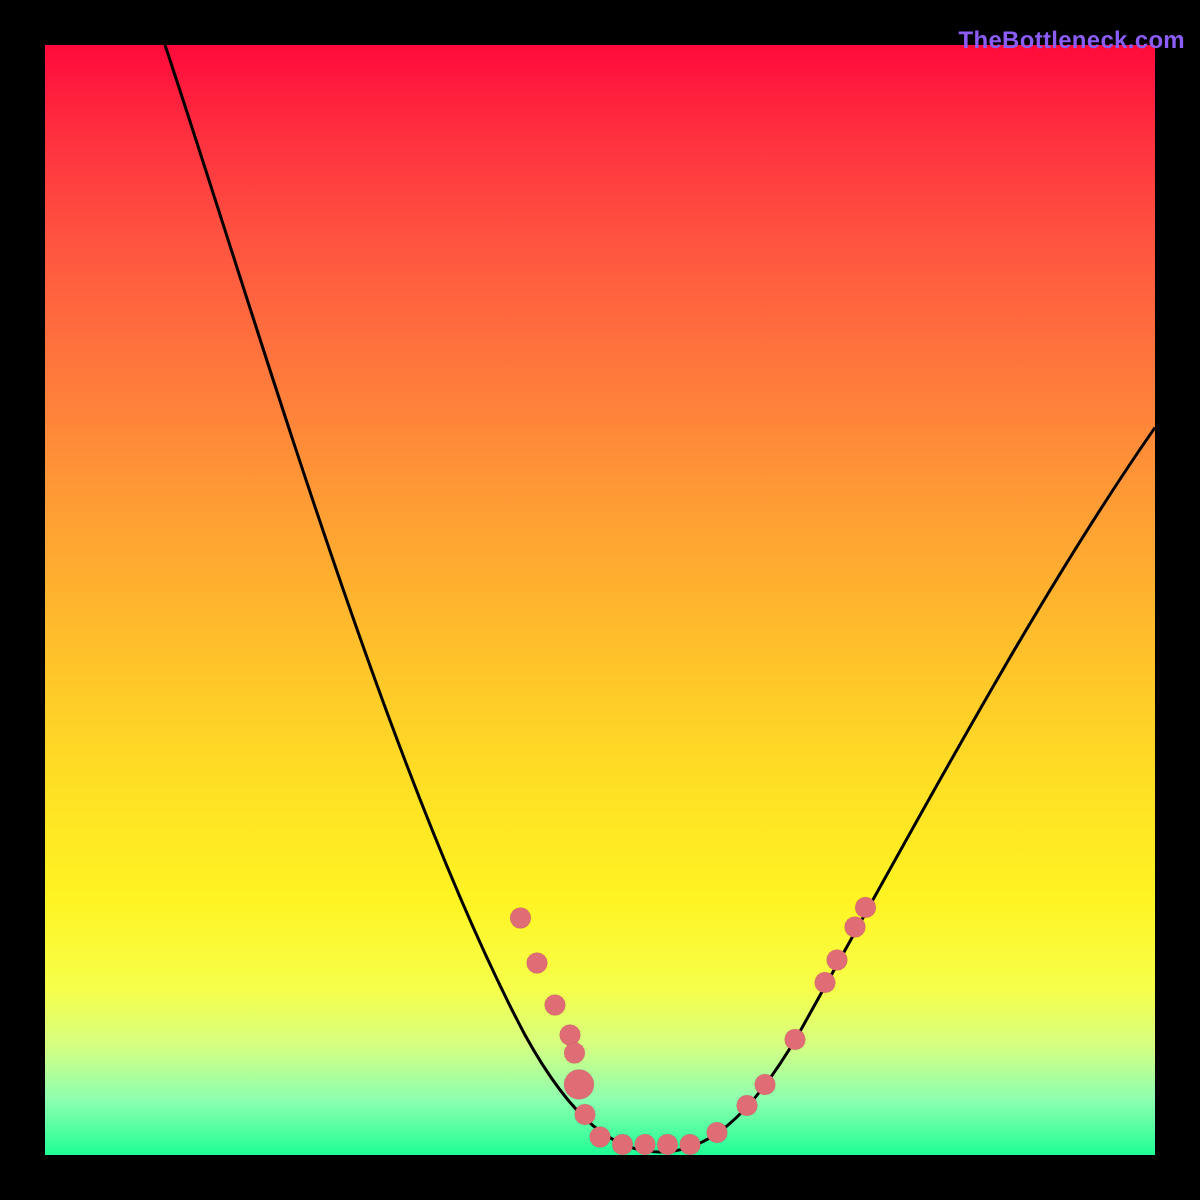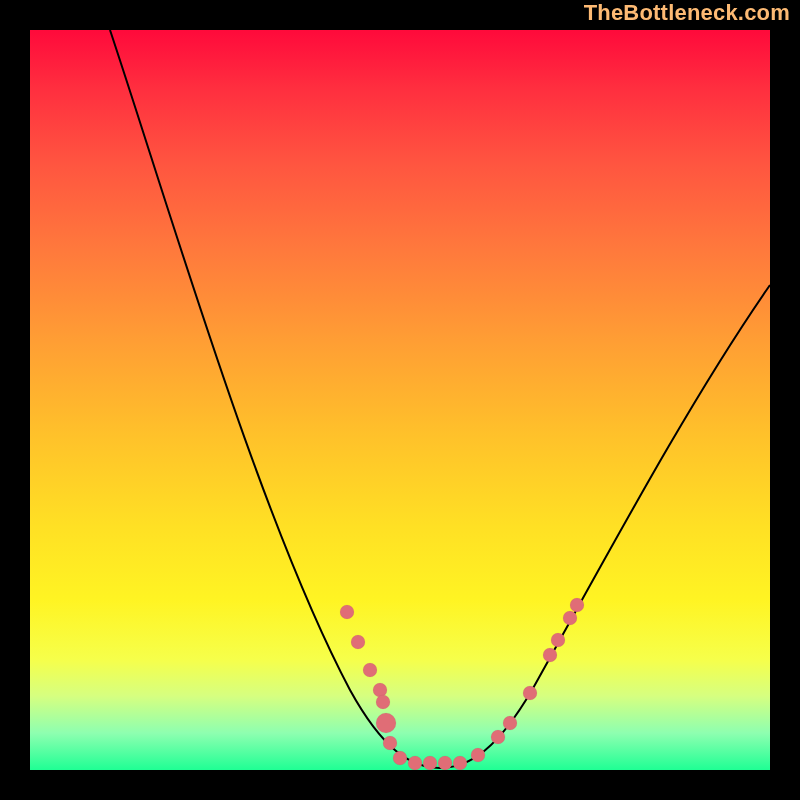--- a/index.html
+++ b/index.html
@@ -42,26 +42,26 @@
   .plot-area svg {
     position: absolute;
     left: 0;
     top: 0;
     width: 740px;
     height: 740px;
     overflow: visible;
   }
   .watermark {
     position: absolute;
-    top: 0;
+    top: 19px;
     right: 10px;
     font-family: Arial, Helvetica, sans-serif;
-    font-size: 22px;
+    font-size: 16px;
     font-weight: 600;
-    color: #fdba74;
+    color: #8b5cf6;
     letter-spacing: 0.2px;
     user-select: none;
   }
   .curve {
     fill: none;
     stroke: #000;
     stroke-width: 2;
   }
   .marker {
     fill: #e06d76;

